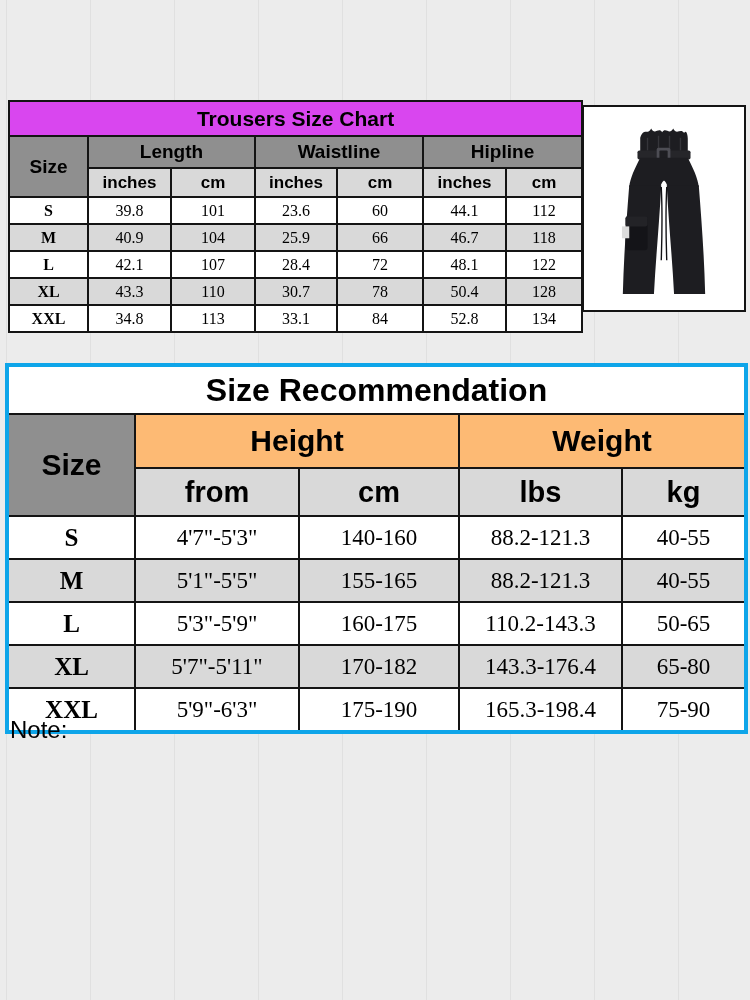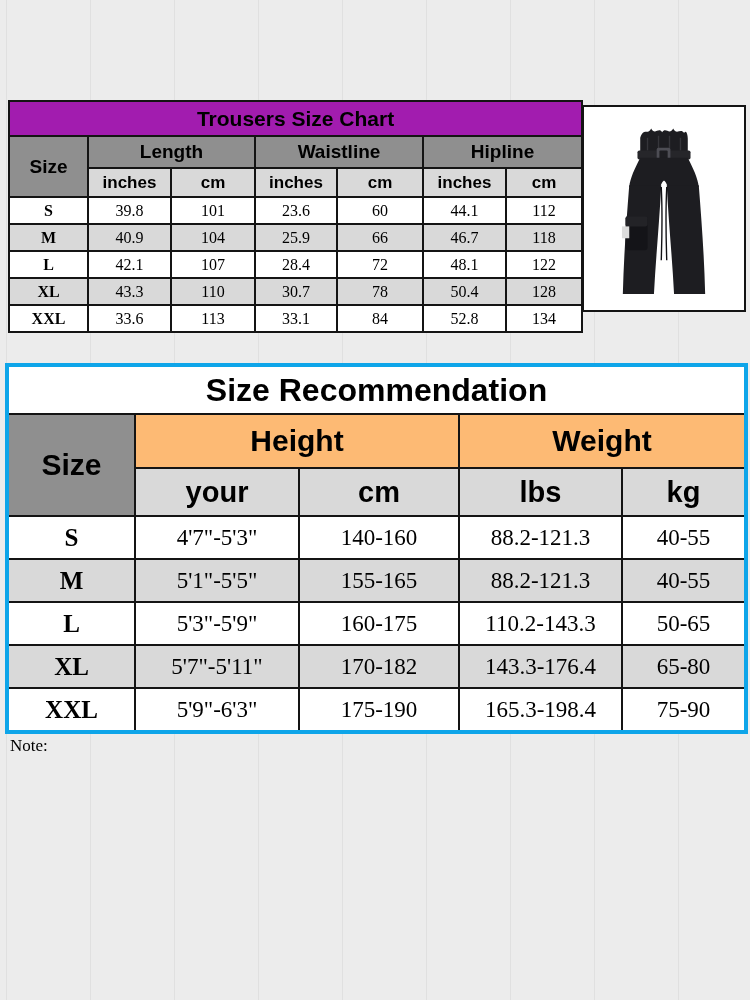--- a/index.html
+++ b/index.html
@@ -16,21 +16,21 @@
     background-image:repeating-linear-gradient(90deg, rgba(0,0,0,0.05) 0 1px, transparent 1px 84px);
     background-position:6px 0;
     pointer-events:none;
   }
 
   table{border-collapse:collapse;table-layout:fixed;background:#fff;position:absolute;z-index:1;}
   td{border:2px solid #141414;text-align:center;vertical-align:middle;padding:0;overflow:hidden;}
 
   
   .t1{left:8px;top:100px;width:573px;}
-  .t1 .title-cell{height:33px;font-weight:bold;font-size:21px;background:#a21caf;}
+  .t1 .title-cell{height:33px;font-weight:bold;font-size:21px;background:#d946ef;}
   .t1 .grp{height:30px;background:#8f8f8f;font-weight:bold;font-size:19px;}
   .t1 .size-hd{background:#8f8f8f;font-weight:bold;font-size:19px;}
   .t1 .unit{height:27px;background:#d9d9d9;font-weight:bold;font-size:17px;margin-top:24px;}
   .t1 .drow td{height:25px;font-family:"Liberation Serif",serif;font-size:16px;}
   .t1 .drow .sz{font-weight:bold;}
   .t1 .stripe td{background:#d9d9d9;}
 
   
   .photo{
     position:absolute;left:582px;top:105px;width:160px;height:203px;
@@ -44,21 +44,21 @@
   .t2 .grp{height:52px;background:#fdba74;font-weight:bold;font-size:30px;}
   .t2 .size-hd{background:#8f8f8f;font-weight:bold;font-size:30px;}
   .t2 .unit{height:46px;background:#d9d9d9;font-weight:bold;font-size:29px;}
   .t2 .drow td{height:41px;font-family:"Liberation Serif",serif;font-size:23px;}
   .t2 .drow .sz{font-weight:bold;font-size:25px;}
   .t2 .stripe td{background:#d9d9d9;}
 
   
   .notes{
     position:absolute;left:10px;top:716px;width:736px;z-index:1;
-    font-family:Liberation Serif, serif;font-size:17px;line-height:27px;margin-top:16px;
+    font-family:Liberation Sans, sans-serif;font-size:24px;line-height:27px;
   }
   .note-heading{margin:0;}
   .note-item{margin:28px 0 0 0;white-space:pre-line;}
 </style>
 </head>
 <body>
 
 <table class="t1">
   <colgroup>
     <col style="width:79px">
@@ -118,21 +118,21 @@
     <td class="sz">XL</td>
     <td>43.3</td>
     <td>110</td>
     <td>30.7</td>
     <td>78</td>
     <td>50.4</td>
     <td>128</td>
   </tr>
   <tr class="drow">
     <td class="sz">XXL</td>
-    <td>33.6</td>
+    <td>34.8</td>
     <td>113</td>
     <td>33.1</td>
     <td>84</td>
     <td>52.8</td>
     <td>134</td>
   </tr>
 </tbody>
   </table>
 
 <div class="photo">
@@ -174,21 +174,21 @@
   <tbody>
       <tr>
     <td colspan="5" class="title-cell">Size Recommendation</td>
   </tr>
   <tr>
     <td rowspan="2" class="size-hd">Size</td>
     <td colspan="2" class="grp">Height</td>
     <td colspan="2" class="grp">Weight</td>
   </tr>
   <tr>
-    <td class="unit">your</td>
+    <td class="unit">from</td>
     <td class="unit">cm</td>
     <td class="unit">lbs</td>
     <td class="unit">kg</td>
   </tr>
   <tr class="drow">
     <td class="sz">S</td>
     <td>4'7"-5'3"</td>
     <td>140-160</td>
     <td>88.2-121.3</td>
     <td>40-55</td>

